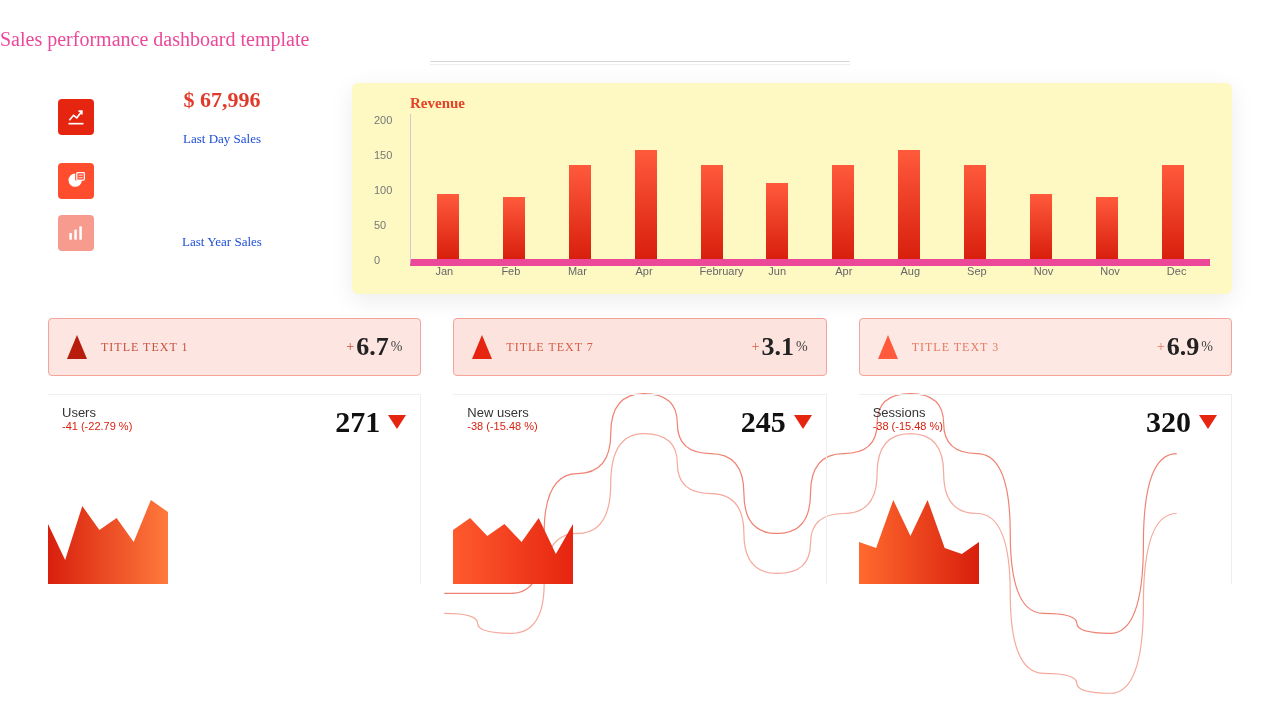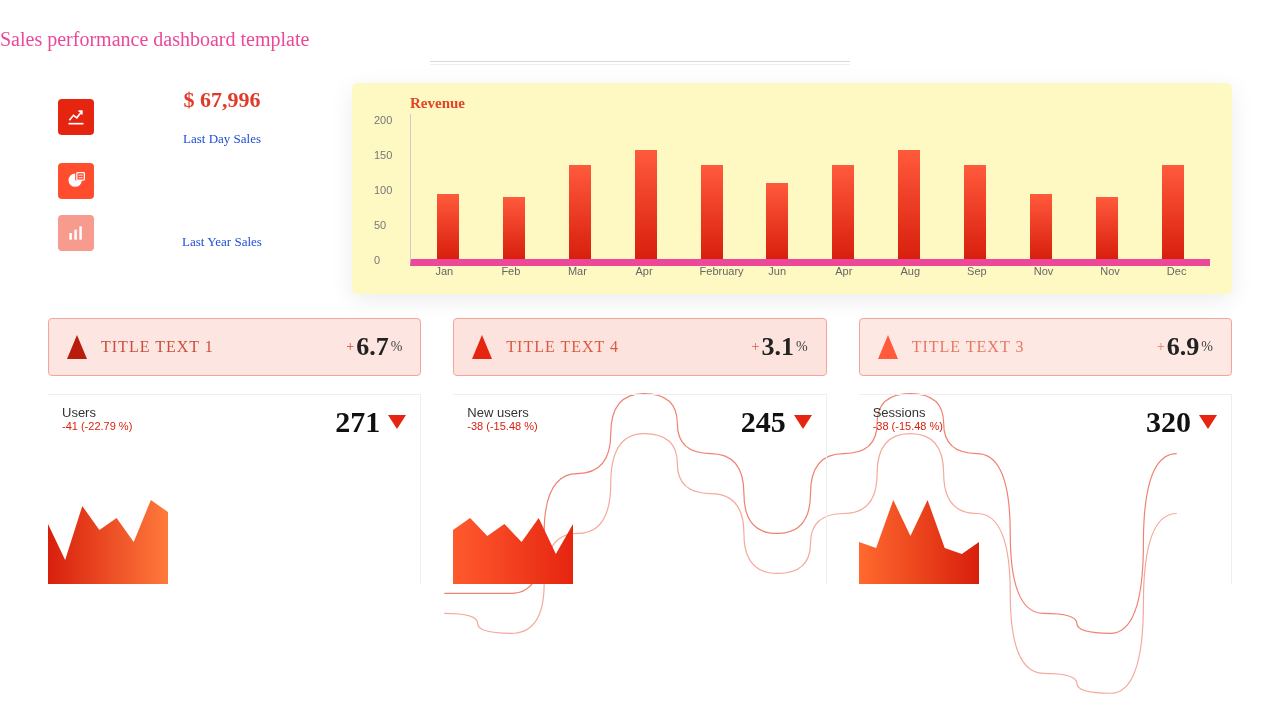--- a/index.html
+++ b/index.html
@@ -147,21 +147,21 @@
   }
   .tc-icon {
     width: 0; height: 0;
     border-left: 10px solid transparent;
     border-right: 10px solid transparent;
     border-bottom: 24px solid;
     margin-right: 14px;
   }
   .tc-label {
     flex: 1;
-    font-size: 16px;
+    font-size: 12px;
     letter-spacing: 1px;
     font-family: Liberation Serif, serif;
   }
   .tc-plus { font-size: 14px; margin-right: 2px; }
   .tc-val { font-size: 26px; font-weight: bold; color: #222; }
   .tc-pct { font-size: 14px; color: #444; margin-left: 2px; }
 
   .mini-row {
     display: flex;
     gap: 32px;
@@ -305,21 +305,21 @@
 <div class="title-cards">
     <div class="title-card" style="background: rgb(253, 230, 226); border: 1px solid rgb(242, 165, 152);">
       <div class="tc-icon" style="border-bottom-color:#b71c0c"></div>
       <div class="tc-label" style="color:#c94f3c">TITLE TEXT 1</div>
       <span class="tc-plus" style="color:#c94f3c">+</span>
       <span class="tc-val">6.7</span>
       <span class="tc-pct">%</span>
     </div>
     <div class="title-card" style="background: rgb(253, 227, 221); border: 1px solid rgb(242, 165, 152);">
       <div class="tc-icon" style="border-bottom-color:#e62510"></div>
-      <div class="tc-label" style="color:#d85a44">TITLE TEXT 4</div>
+      <div class="tc-label" style="color:#d85a44">TITLE TEXT 7</div>
       <span class="tc-plus" style="color:#d85a44">+</span>
       <span class="tc-val">3.1</span>
       <span class="tc-pct">%</span>
     </div>
     <div class="title-card" style="background: rgb(253, 232, 227); border: 1px solid rgb(242, 165, 152);">
       <div class="tc-icon" style="border-bottom-color:#ff5a3c"></div>
       <div class="tc-label" style="color:#e67863">TITLE TEXT 3</div>
       <span class="tc-plus" style="color:#e67863">+</span>
       <span class="tc-val">6.9</span>
       <span class="tc-pct">%</span>

